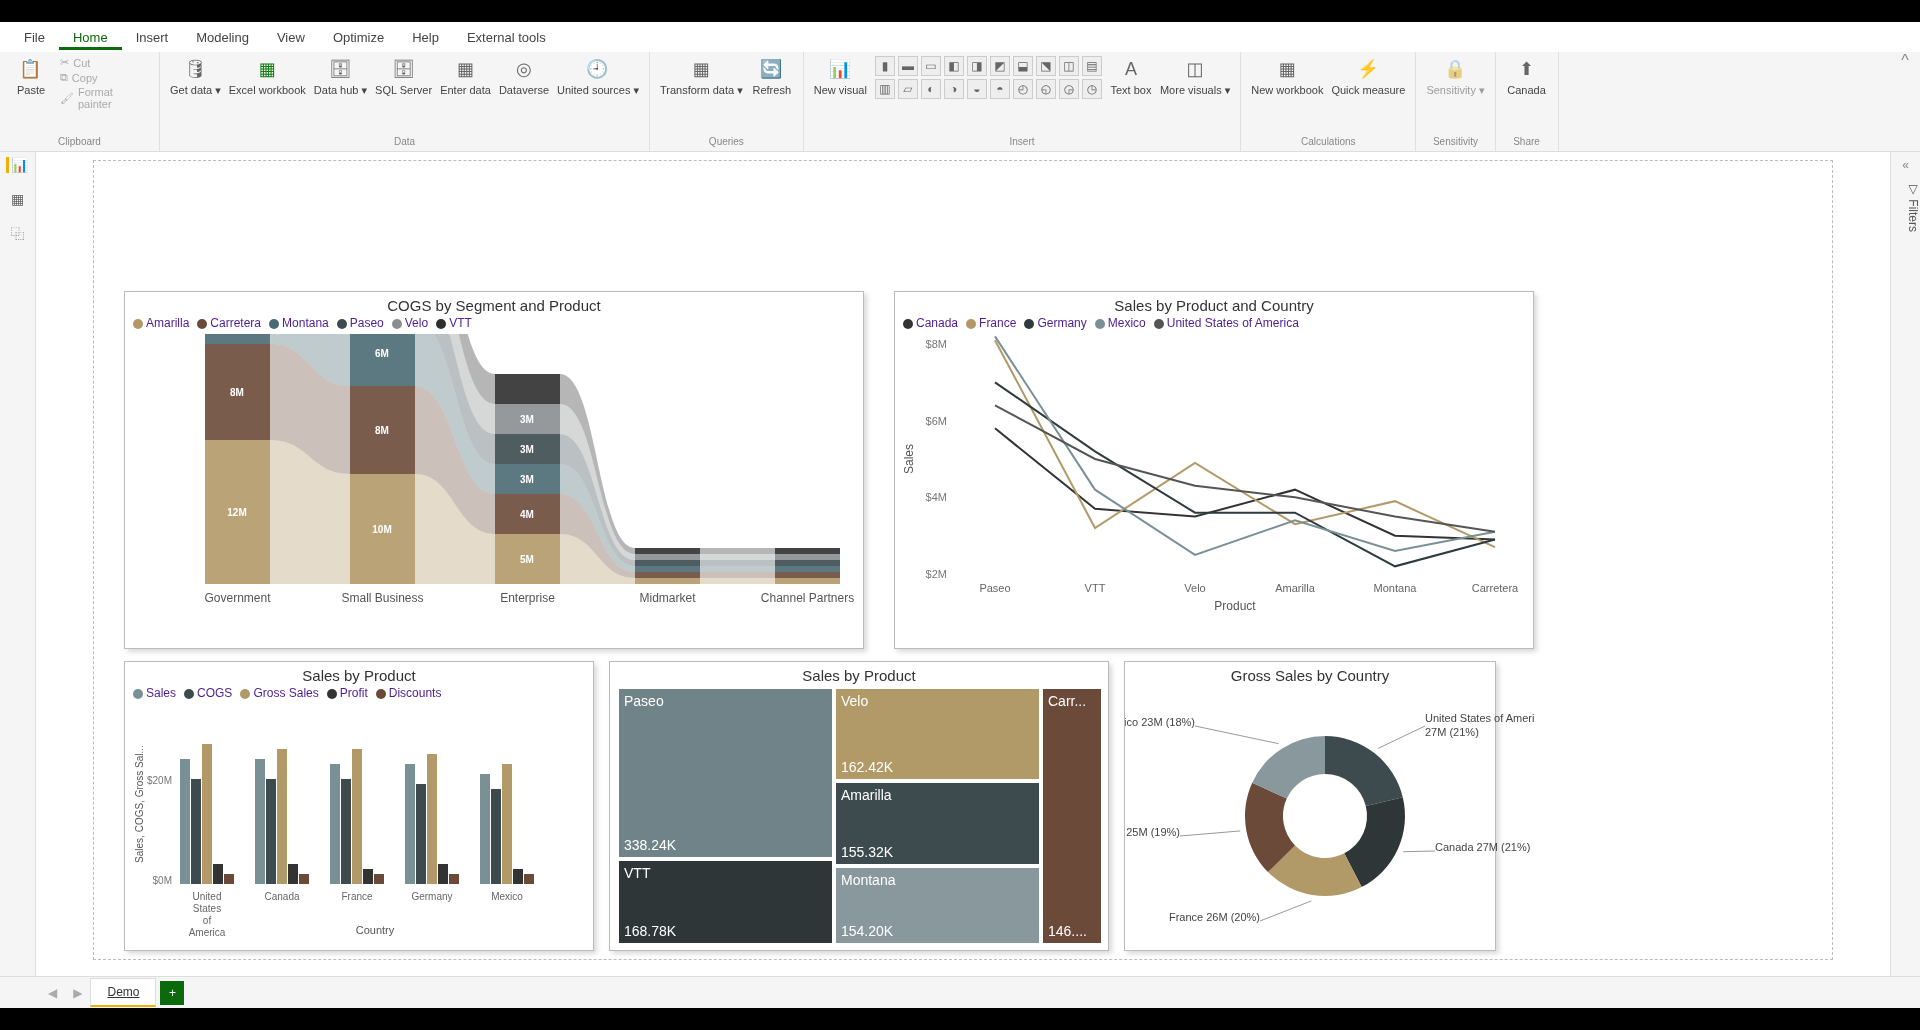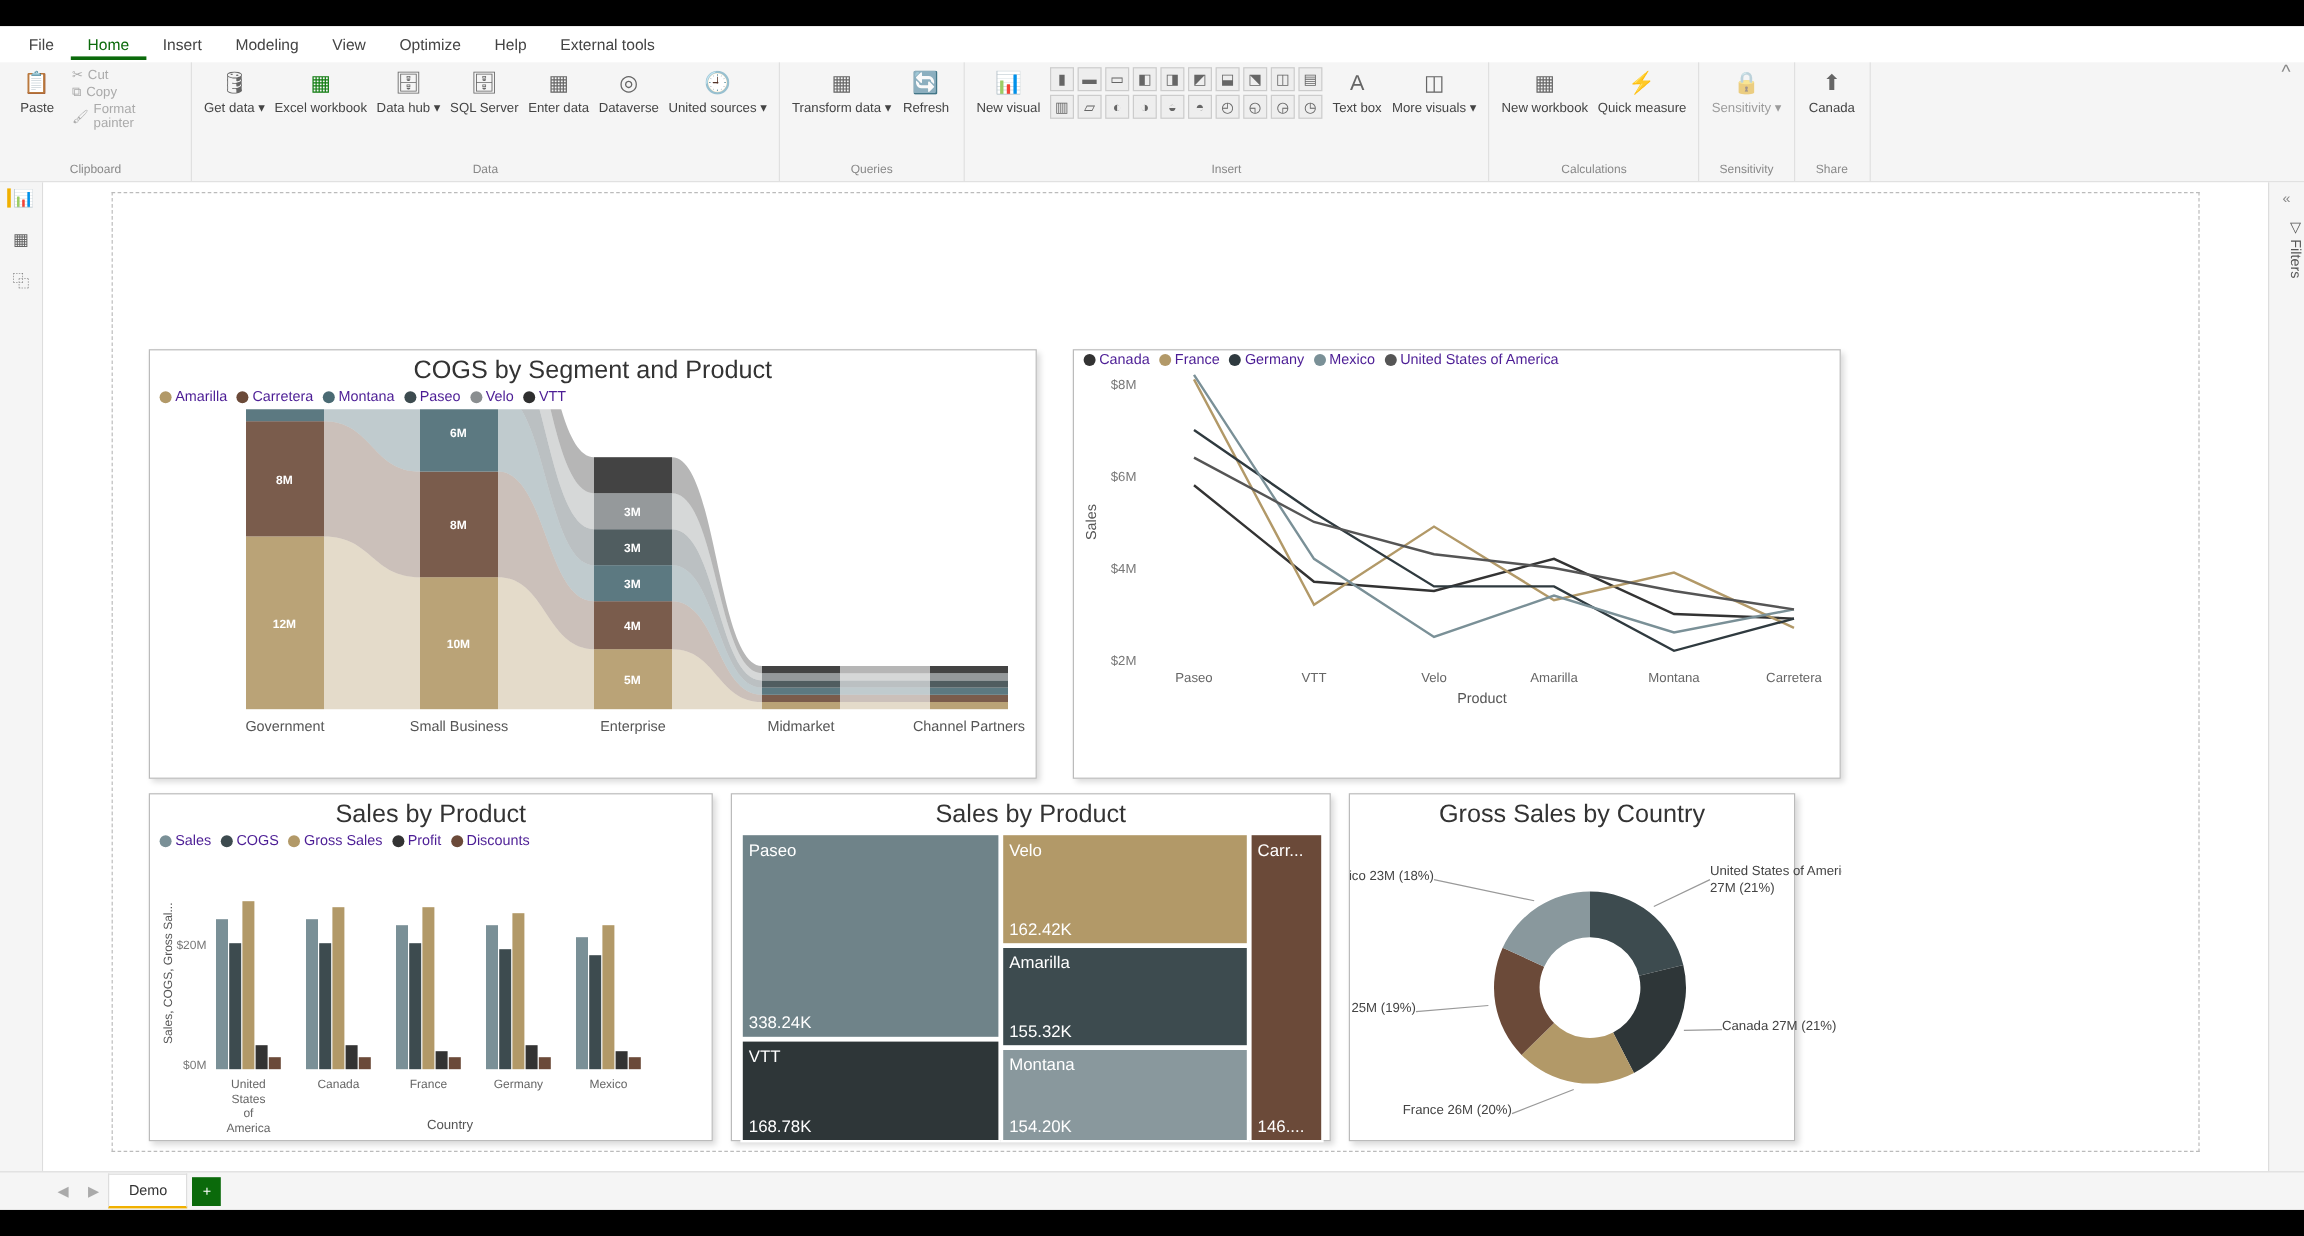--- a/index.html
+++ b/index.html
@@ -36,28 +36,28 @@
 .right-rail { position:absolute; top:130px; right:0; width:30px; height:calc(100% - 162px); background:#f5f5f5; border-left:1px solid #ddd; }
 .right-rail .coll { font-size:12px; text-align:center; padding-top:6px; color:#888; }
 .right-rail .vlabel { writing-mode:vertical-rl; font-size:12px; color:#555; margin-top:10px; text-align:center; width:100%; }
 
 
 .canvas { position:absolute; top:130px; left:36px; right:30px; bottom:32px; background:#fff; padding:0; overflow:hidden; }
 .page { margin:8px auto; width:1740px; height:800px; border:1px dashed #bbb; position:relative; background:#fff; }
 .report-title { position:absolute; top:4px; left:0; right:0; text-align:center; font-size:40px; font-weight:700; color:#1a2a8a; }
 
 .viz { position:absolute; background:#fff; border:1px solid #bbb; box-shadow:3px 3px 5px rgba(0,0,0,0.15); }
-.viz .vtitle { text-align:center; font-size:21px; color:#333; padding:5px 0 2px; }
+.viz .vtitle { text-align:center; font-size:15px; color:#333; padding:5px 0 2px; }
 .viz .vlegend { text-align:left; font-size:12px; color:#4c1d95; padding-bottom:4px; }
 .legend-dot { display:inline-block; width:10px; height:10px; border-radius:50%; margin:0 3px 0 8px; vertical-align:middle; }
 
 
 .tabbar { position:absolute; bottom:0; left:0; right:0; height:32px; background:#f5f5f5; border-top:1px solid #ddd; display:flex; align-items:center; padding-left:40px; font-size:12px; }
 .tabbar .nav { padding:0 8px; color:#aaa; cursor:pointer; }
-.tabbar .tab { padding:6px 16px; background:#fff; border:1px solid #ddd; border-bottom:2px solid #f0b000; color:#333; }
+.tabbar .tab { padding:6px 16px; background:#fff; border:1px solid #ddd; border-bottom:2px solid #f0b000; color:#333;text-decoration:underline; }
 .tabbar .add { width:24px; height:24px; background:#0b6a0b; color:#fff; display:flex; align-items:center; justify-content:center; margin-left:4px; cursor:pointer; }
 
 svg text { font-family:"Segoe UI",Arial,sans-serif; }
 </style>
 </head>
 <body>
 
 <div class="letterbox-top"></div>
 <div class="letterbox-bottom"></div>
 
@@ -308,20 +308,21 @@
             <path d="M575,244 C612.5,244 612.5,244 650,244 L650,250 C612.5,250 612.5,250 575,250 Z" fill="#b29968" opacity="0.35"></path>
             <path d="M575,238 C612.5,238 612.5,238 650,238 L650,244 C612.5,244 612.5,244 575,244 Z" fill="#6b4a39" opacity="0.35"></path>
             <path d="M575,232 C612.5,232 612.5,232 650,232 L650,238 C612.5,238 612.5,238 575,238 Z" fill="#4a6a73" opacity="0.35"></path>
             <path d="M575,226 C612.5,226 612.5,226 650,226 L650,232 C612.5,232 612.5,232 575,232 Z" fill="#3d4b4f" opacity="0.35"></path>
             <path d="M575,220 C612.5,220 612.5,220 650,220 L650,226 C612.5,226 612.5,226 575,226 Z" fill="#8a8e90" opacity="0.35"></path>
             <path d="M575,214 C612.5,214 612.5,214 650,214 L650,220 C612.5,220 612.5,220 575,220 Z" fill="#2f2f2f" opacity="0.35"></path>
           </svg>
     </div>
 
     <div class="viz" style="top:130px;left:800px;width:640px;height:358px">
+      <div class="vtitle">Sales by Product and Country</div>
       <div class="vlegend" id="leg2"><span class="legend-dot" style="background: rgb(51, 51, 51);"></span><span>Canada</span><span class="legend-dot" style="background: rgb(178, 153, 104);"></span><span>France</span><span class="legend-dot" style="background: rgb(47, 58, 63);"></span><span>Germany</span><span class="legend-dot" style="background: rgb(122, 144, 151);"></span><span>Mexico</span><span class="legend-dot" style="background: rgb(85, 85, 85);"></span><span>United States of America</span></div>
       <svg width="640" height="300" id="svg2">
             <text x="52" y="14" text-anchor="end" font-size="11" fill="#777">$8M</text>
             <text x="52" y="90.66666666666667" text-anchor="end" font-size="11" fill="#777">$6M</text>
             <text x="52" y="167.33333333333334" text-anchor="end" font-size="11" fill="#777">$4M</text>
             <text x="52" y="244" text-anchor="end" font-size="11" fill="#777">$2M</text>
             <text x="100" y="258" text-anchor="middle" font-size="11" fill="#666">Paseo</text>
             <text x="200" y="258" text-anchor="middle" font-size="11" fill="#666">VTT</text>
             <text x="300" y="258" text-anchor="middle" font-size="11" fill="#666">Velo</text>
             <text x="400" y="258" text-anchor="middle" font-size="11" fill="#666">Amarilla</text>

